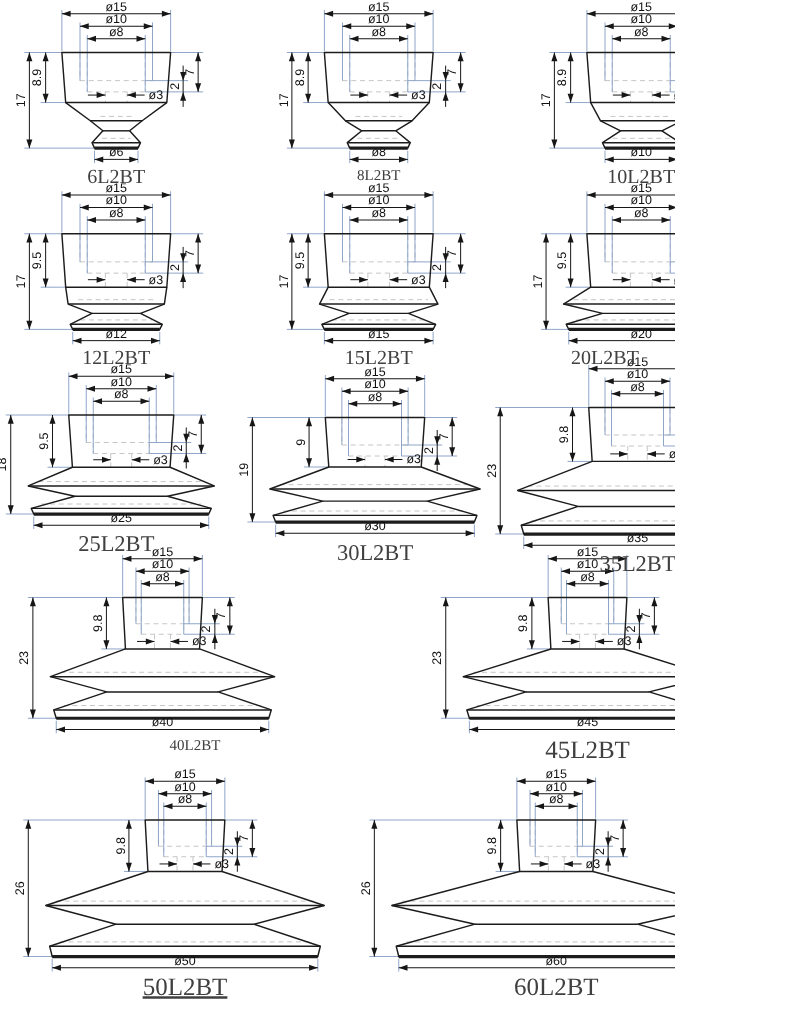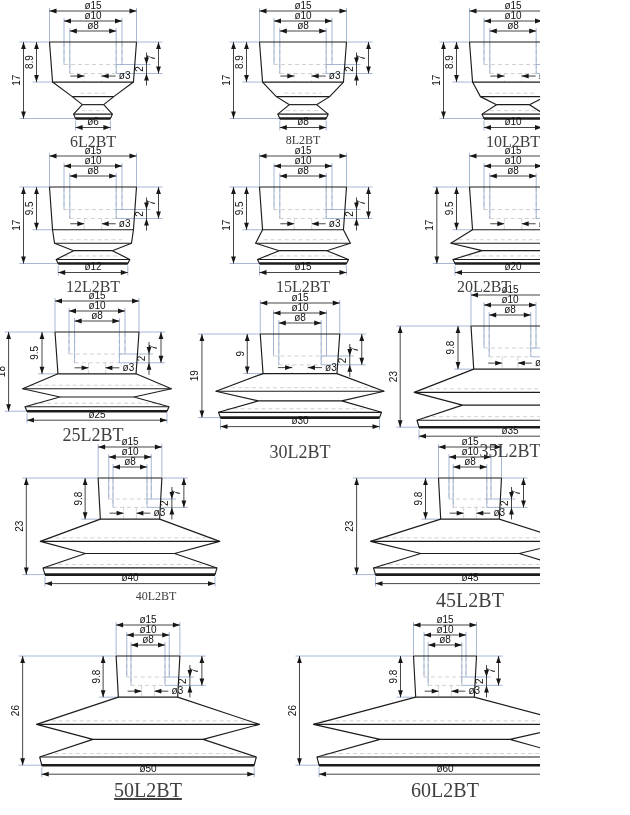--- a/index.html
+++ b/index.html
@@ -945,19 +945,19 @@
         <text x="445" y="771.7" class="t" text-anchor="middle">ø60</text>
       </g>
     </svg>
   <div class="model-label" style="left: 93px; top: 132.5px; font-size: 16px;">6L2BT</div>
   <div class="model-label" style="left: 303px; top: 132.5px; font-size: 12px;">8L2BT</div>
   <div class="model-label" style="left: 513px; top: 132.5px; font-size: 16px;">10L2BT</div>
   <div class="model-label" style="left: 93px; top: 277.5px; font-size: 16px;">12L2BT</div>
   <div class="model-label" style="left: 303px; top: 277.5px; font-size: 16px;">15L2BT</div>
   <div class="model-label" style="left: 484px; top: 277.5px; font-size: 16px;">20L2BT</div>
   <div class="model-label" style="left: 93px; top: 425.2px; font-size: 18px;">25L2BT</div>
-  <div class="model-label" style="left: 300px; top: 431.6px; font-size: 18px; margin-top: 10px;">30L2BT</div>
+  <div class="model-label" style="left: 300px; top: 431.6px; font-size: 18px;">30L2BT</div>
   <div class="model-label" style="left: 510px; top: 441.2px; font-size: 18px;">35L2BT</div>
   <div class="model-label" style="left: 156px; top: 588.6px; font-size: 12px;">40L2BT</div>
   <div class="model-label" style="left: 470px; top: 588.6px; font-size: 20px;">45L2BT</div>
   <div class="model-label" style="left: 148px; top: 779.2px; font-size: 20px; text-decoration: underline;">50L2BT</div>
   <div class="model-label" style="left: 445px; top: 779.2px; font-size: 20px;">60L2BT</div>
 </div>
 
 </body></html>

